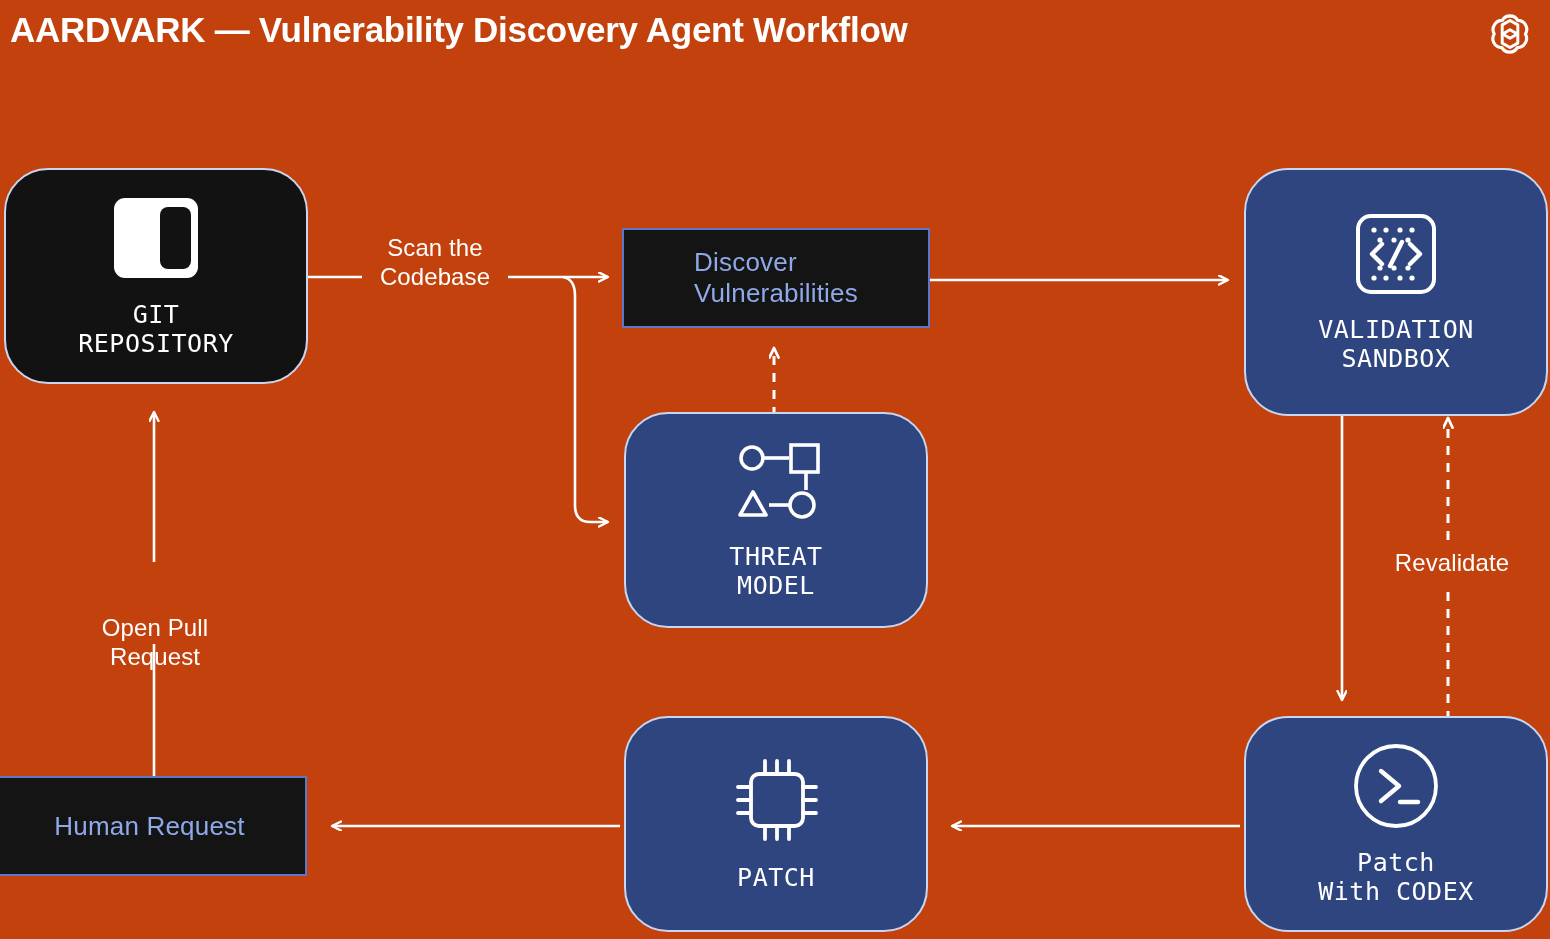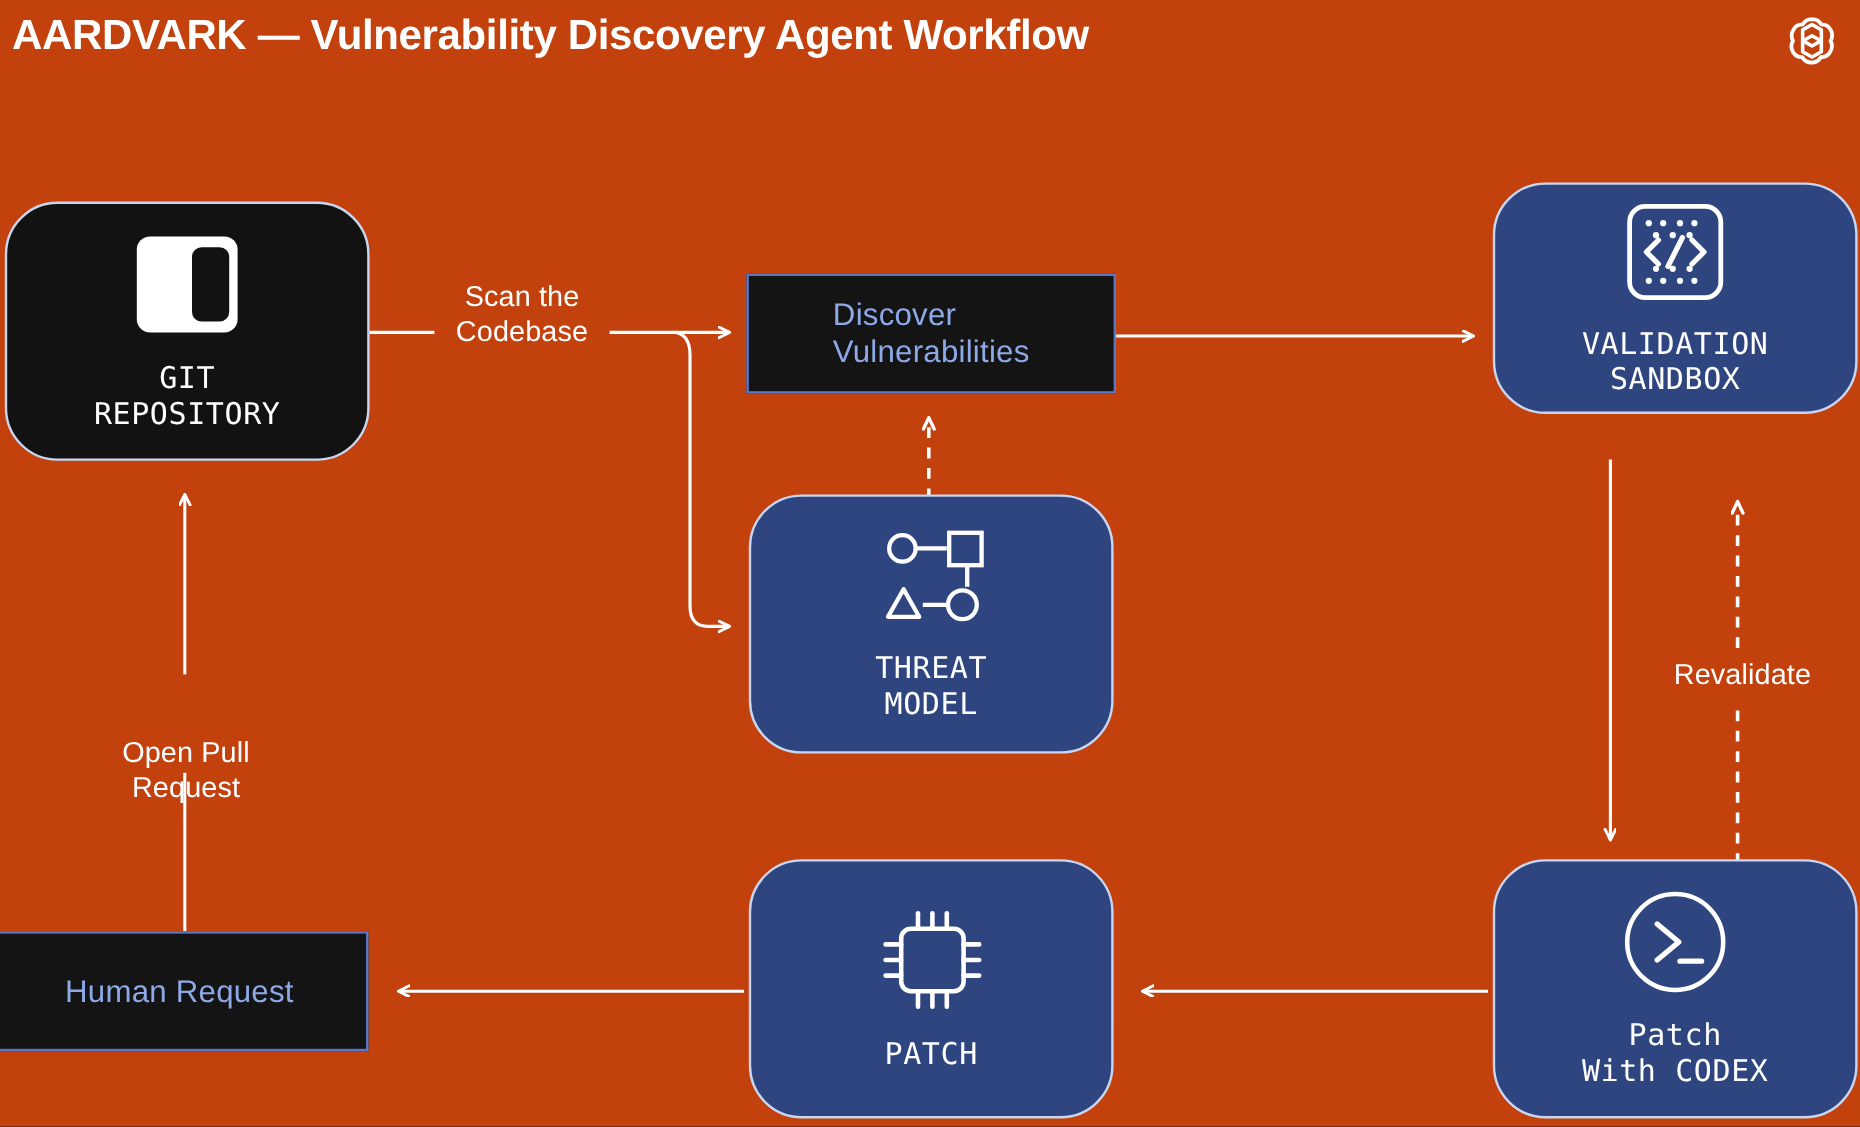--- a/index.html
+++ b/index.html
@@ -198,21 +198,21 @@
     </span>
     <span class="node-label">GIT
 REPOSITORY</span>
   </div>
 
   <div class="node node-rect" style="left:622px; top:228px; width:308px; height:100px;">
     <span class="node-label-blue">Discover
 Vulnerabilities</span>
   </div>
 
-  <div class="node node-pill node-blue" style="left:1244px; top:152px; width:304px; height:193px;">
+  <div class="node node-pill node-blue" style="left:1244px; top:168px; width:304px; height:248px;">
     <span class="node-icon">
       <svg width="86" height="86" viewBox="0 0 86 86">
         <rect x="5" y="5" width="76" height="76" rx="13" ry="13" fill="none" stroke="#ffffff" stroke-width="4"></rect>
         <g fill="#ffffff">
           <circle cx="21" cy="19" r="2.6"></circle>
             <circle cx="33" cy="19" r="2.6"></circle>
           <circle cx="47" cy="19" r="2.6"></circle>
             <circle cx="59" cy="19" r="2.6"></circle>
           <circle cx="27" cy="29" r="2.6"></circle>
             <circle cx="41" cy="29" r="2.6"></circle>

